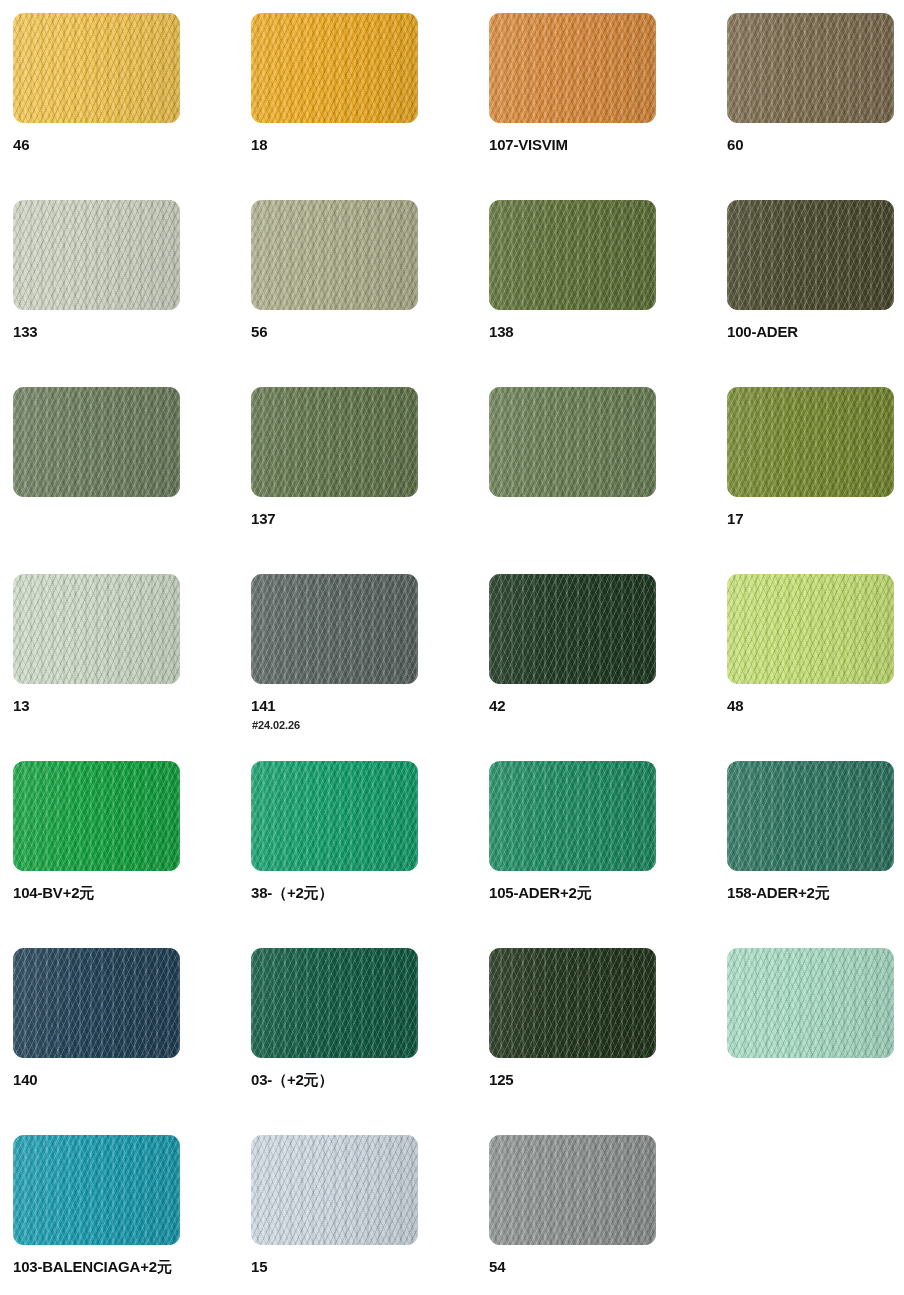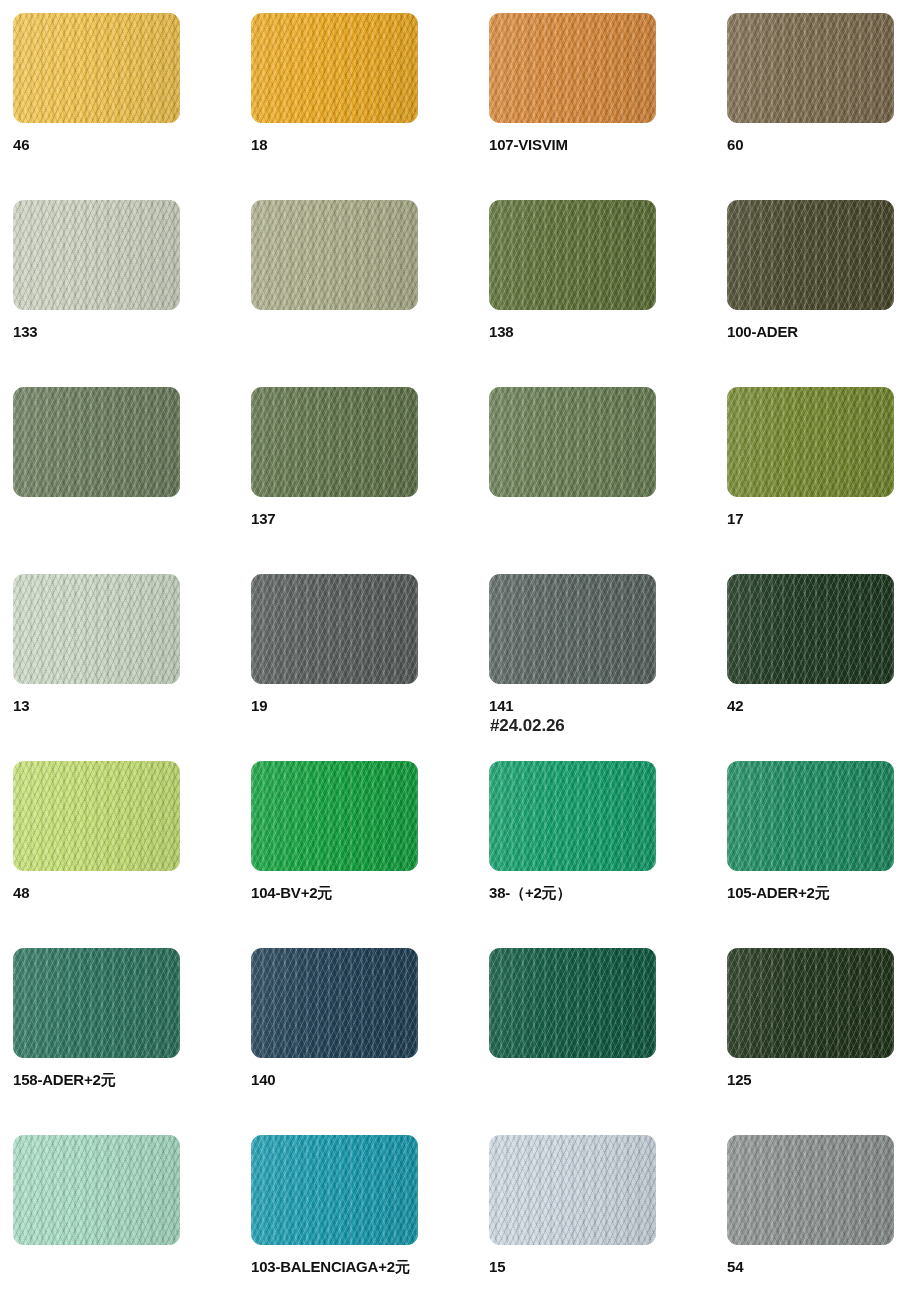--- a/index.html
+++ b/index.html
@@ -113,21 +113,21 @@
     letter-spacing: -0.2px;
     color: #111111;
     white-space: nowrap;
     line-height: 22px;
   }
 
   .swatch-sublabel {
     position: absolute;
     left: 1px;
     top: 145px;
-    font-size: 17px;
+    font-size: 11px;
     font-weight: 700;
     color: #222222;
     letter-spacing: -0.1px;
     white-space: nowrap;
     line-height: 13px;
   }
 </style>
 </head>
 <body>
 
@@ -166,20 +166,21 @@
           <div class="knit-texture"></div>
           <div class="knit-shade"></div>
         </div>
         <div class="swatch-label">133</div>
       </div>
       <div class="swatch-cell">
         <div class="swatch-chip" style="background-color: rgb(173, 175, 140);">
           <div class="knit-texture"></div>
           <div class="knit-shade"></div>
         </div>
+        <div class="swatch-label">56</div>
       </div>
       <div class="swatch-cell">
         <div class="swatch-chip" style="background-color: rgb(95, 114, 56);">
           <div class="knit-texture"></div>
           <div class="knit-shade"></div>
         </div>
         <div class="swatch-label">138</div>
       </div>
       <div class="swatch-cell">
         <div class="swatch-chip" style="background-color: rgb(75, 74, 46);">
@@ -213,27 +214,20 @@
           <div class="knit-shade"></div>
         </div>
         <div class="swatch-label">17</div>
       </div>
       <div class="swatch-cell">
         <div class="swatch-chip" style="background-color: rgb(204, 216, 198);">
           <div class="knit-texture"></div>
           <div class="knit-shade"></div>
         </div>
         <div class="swatch-label">13</div>
-      </div>
-      <div class="swatch-cell">
-        <div class="swatch-chip" style="background-color: rgb(89, 95, 92);">
-          <div class="knit-texture"></div>
-          <div class="knit-shade"></div>
-        </div>
-        <div class="swatch-label">19</div>
       </div>
       <div class="swatch-cell">
         <div class="swatch-chip" style="background-color: rgb(91, 102, 98);">
           <div class="knit-texture"></div>
           <div class="knit-shade"></div>
         </div>
         <div class="swatch-label">141</div>
         <div class="swatch-sublabel">#24.02.26</div>
       </div>
       <div class="swatch-cell">
@@ -283,20 +277,21 @@
           <div class="knit-texture"></div>
           <div class="knit-shade"></div>
         </div>
         <div class="swatch-label">140</div>
       </div>
       <div class="swatch-cell">
         <div class="swatch-chip" style="background-color: rgb(17, 92, 66);">
           <div class="knit-texture"></div>
           <div class="knit-shade"></div>
         </div>
+        <div class="swatch-label">03-（+2元）</div>
       </div>
       <div class="swatch-cell">
         <div class="swatch-chip" style="background-color: rgb(34, 54, 28);">
           <div class="knit-texture"></div>
           <div class="knit-shade"></div>
         </div>
         <div class="swatch-label">125</div>
       </div>
       <div class="swatch-cell">
         <div class="swatch-chip" style="background-color: rgb(168, 220, 196);">

